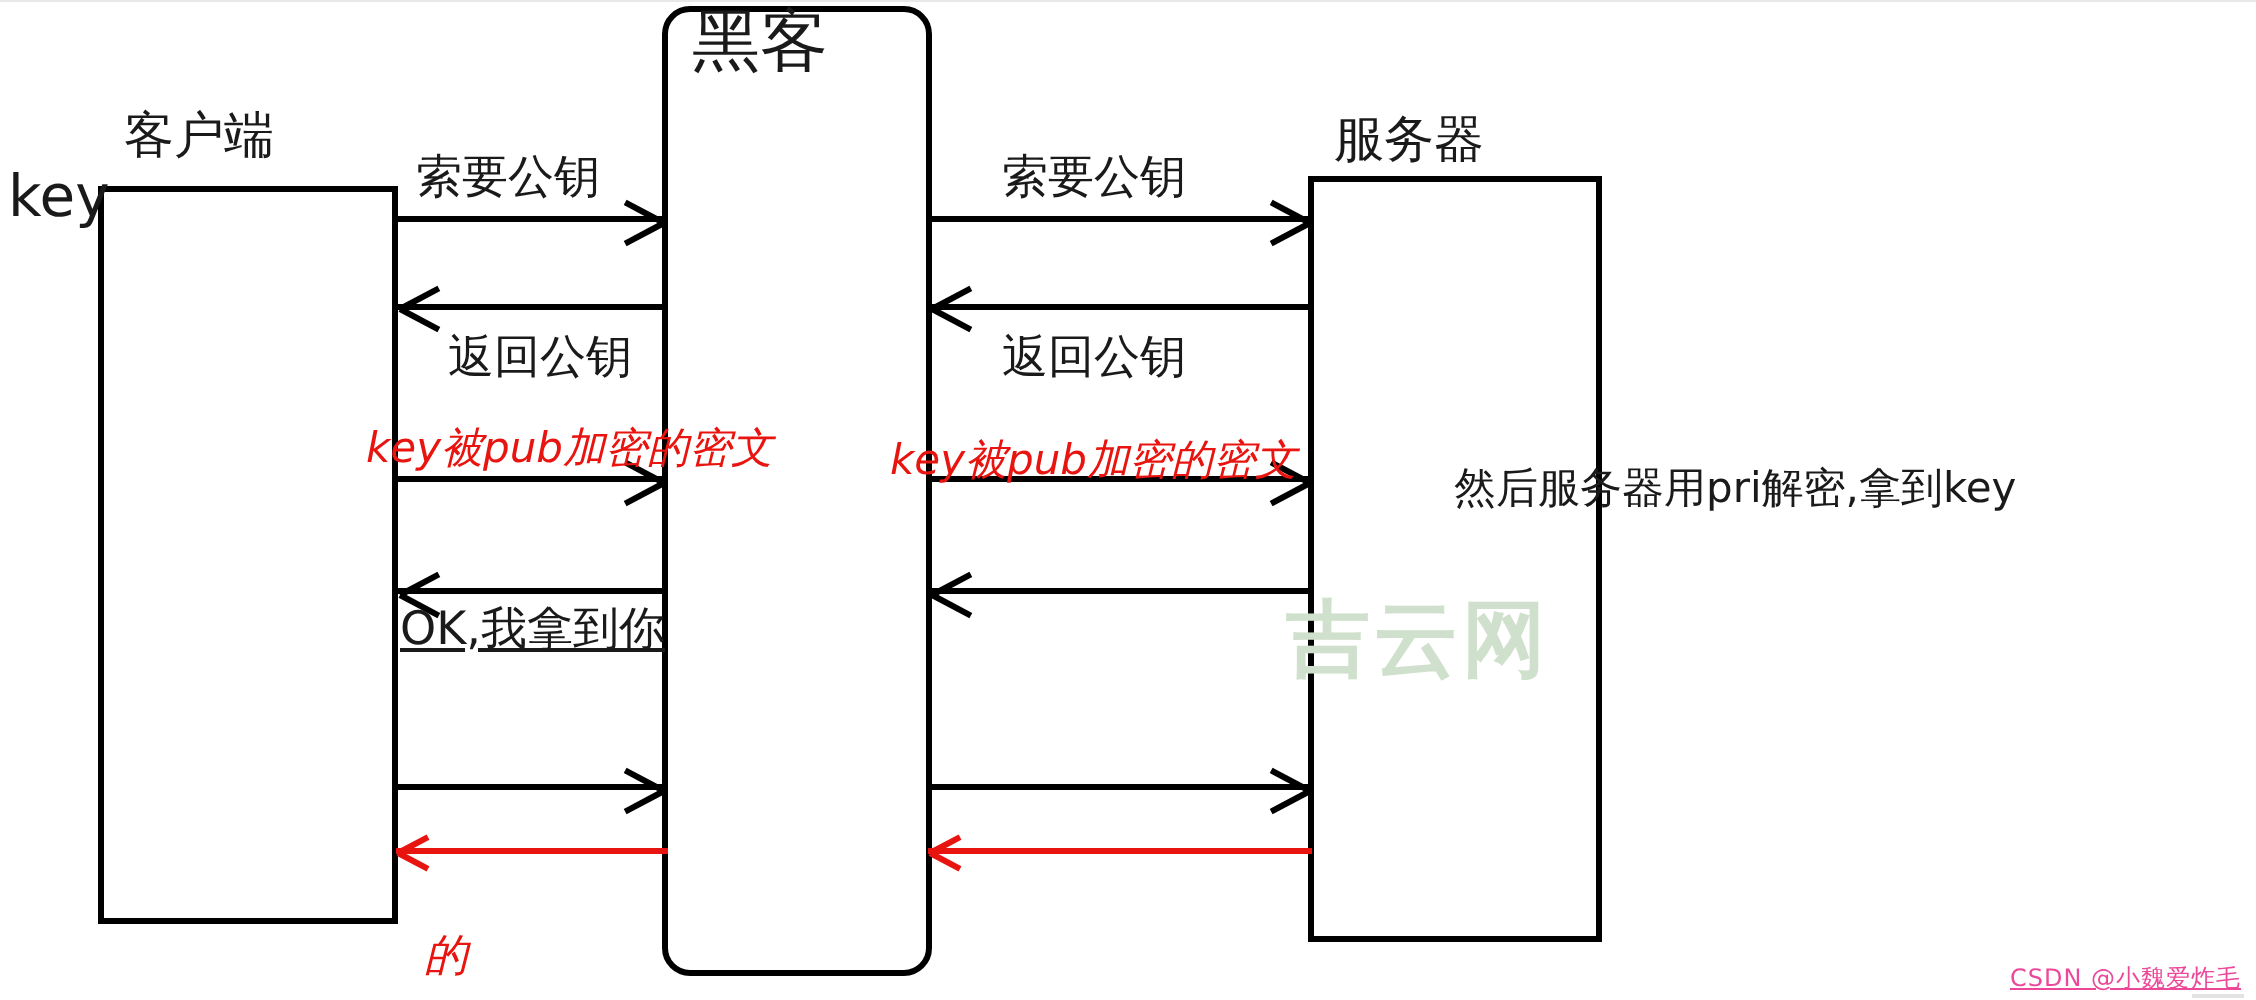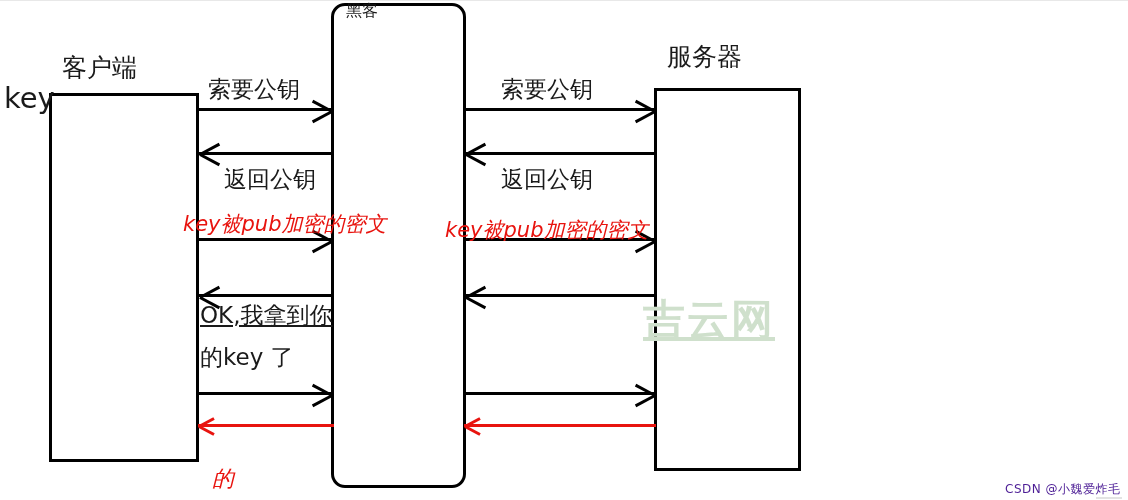--- a/index.html
+++ b/index.html
@@ -26,45 +26,46 @@
   .ah{position:absolute;width:0;height:0;}
   .ah i{position:absolute;display:block;background:#000;height:3px;width:22px;transform-origin:0 50%;}
   .ah.red i{background:#e8140f;width:17px;}
   .ah.r i.a{transform:rotate(208deg);}
   .ah.r i.b{transform:rotate(152deg);}
   .ah.l i.a{transform:rotate(28deg);}
   .ah.l i.b{transform:rotate(-28deg);}
 
   
   .wm-center{position:absolute;color:#cfe0cc;font-weight:700;letter-spacing:2px;user-select:none;}
-  .wm-csdn{position:absolute;color:#4c1d95;font-size:12px;letter-spacing:.5px;}
+  .wm-csdn{position:absolute;color:#ec4899;font-size:12px;letter-spacing:.5px;text-decoration:underline;}
   .wm-csdn-rule{position:absolute;width:26px;height:2px;background:#e3e3e3;}
 </style>
 </head>
 <body>
 
 <div id="stage">
 
   <div class="toprule"></div>
 
   <div class="box" style="left:49px;top:93px;width:150px;height:369px;"></div>
 
   <div class="box rounded" style="left:331px;top:3px;width:135px;height:485px;"></div>
 
   <div class="box" style="left:654px;top:88px;width:147px;height:383px;"></div>
 
   <div class="lbl cn" style="left:62px;top:54px;font-size:25px;text-align:right;">客户端</div>
 
-  <div class="lbl cn" style="left:346px;top:2px;font-size:16px;">黑客</div>
+  <div class="lbl cn" style="left:346px;top:2px;font-size:34px;">黑客</div>
 
-  <div class="lbl cn" style="left:667px;top:43px;font-size:25px;">服务器</div>
+  <div class="lbl cn" style="left:667px;top:56px;font-size:25px;">服务器</div>
 
   <div class="lbl" style="left:4px;top:82px;font-size:29px;">key</div>
 
 
+  <div class="lbl cn" style="left:727px;top:232px;font-size:21px;">然后服务器用pri解密,拿到key</div>
 
   <div class="line" style="left:199px;top:108px;width:133px;"></div>
   <div class="ah r" style="left:332px;top:110px;">
     <i class="a"></i>
       <i class="b"></i>
   </div>
   <div class="lbl cn" style="left:208px;top:76px;font-size:23px;">索要公钥</div>
 
   <div class="line" style="left:199px;top:152px;width:133px;"></div>
   <div class="ah l" style="left:200px;top:153px;">
@@ -79,21 +80,20 @@
       <i class="b"></i>
   </div>
   <div class="lbl cn red" style="left:183px;top:212px;font-size:21px;">key被pub加密的密文</div>
 
   <div class="line" style="left:199px;top:294px;width:133px;"></div>
   <div class="ah l" style="left:200px;top:296px;">
     <i class="a"></i>
       <i class="b"></i>
   </div>
   <div class="lbl cn" style="left:200px;top:302px;font-size:23px;text-decoration:underline;">OK,我拿到你</div>
-  <div class="lbl cn" style="left:200px;top:344px;font-size:23px;">的key 了</div>
 
   <div class="line" style="left:199px;top:392px;width:133px;"></div>
   <div class="ah r" style="left:332px;top:394px;">
     <i class="a"></i>
       <i class="b"></i>
   </div>
 
   <div class="line red" style="left:198px;top:424px;width:136px;"></div>
   <div class="ah l red" style="left:199px;top:425px;">
     <i class="a"></i>
@@ -134,18 +134,18 @@
   </div>
 
   <div class="line red" style="left:464px;top:424px;width:192px;"></div>
   <div class="ah l red" style="left:465px;top:425px;">
     <i class="a"></i>
       <i class="b"></i>
   </div>
 
   <div class="lbl cn red" style="left:212px;top:466px;font-size:22px;">的</div>
 
-  <div class="wm-center" style="left:643px;top:292px;font-size:42px;text-decoration:underline;">吉云网</div>
+  <div class="wm-center" style="left:643px;top:292px;font-size:42px;">吉云网</div>
 
   <div class="wm-csdn" style="left:1005px;top:481px;">CSDN @小魏爱炸毛</div>
   <div class="wm-csdn-rule" style="left:1096px;top:497px;"></div>
 
 </div>
 
 </body></html>

